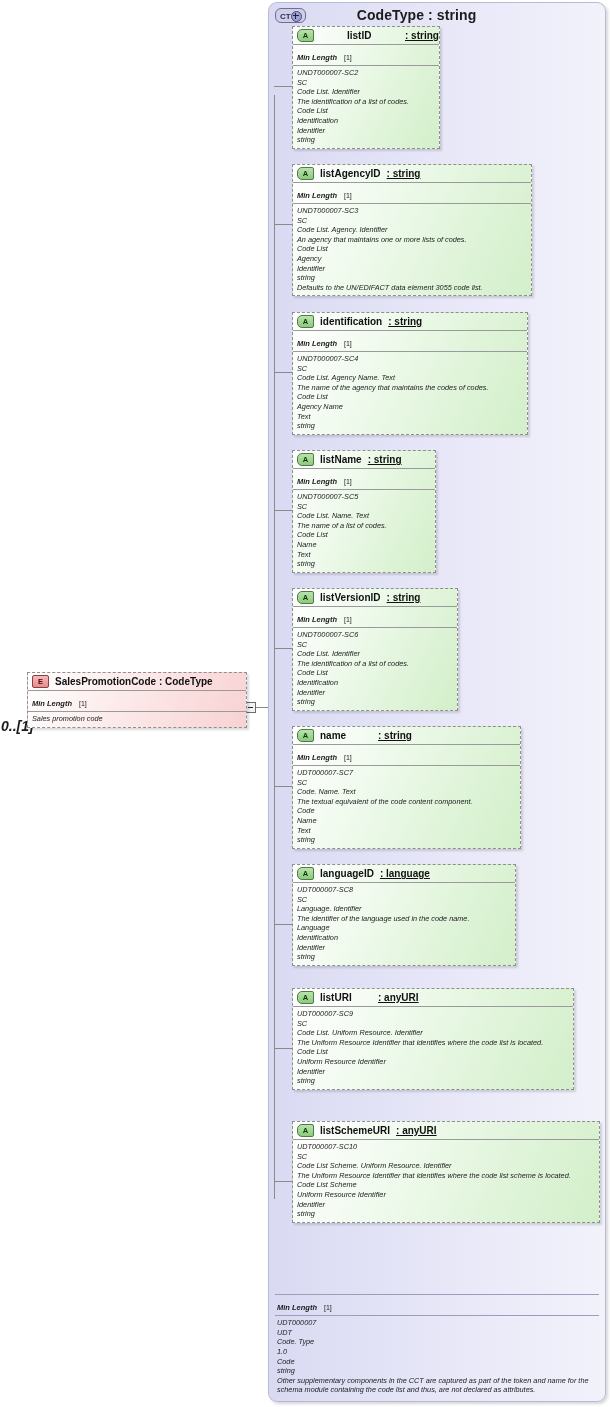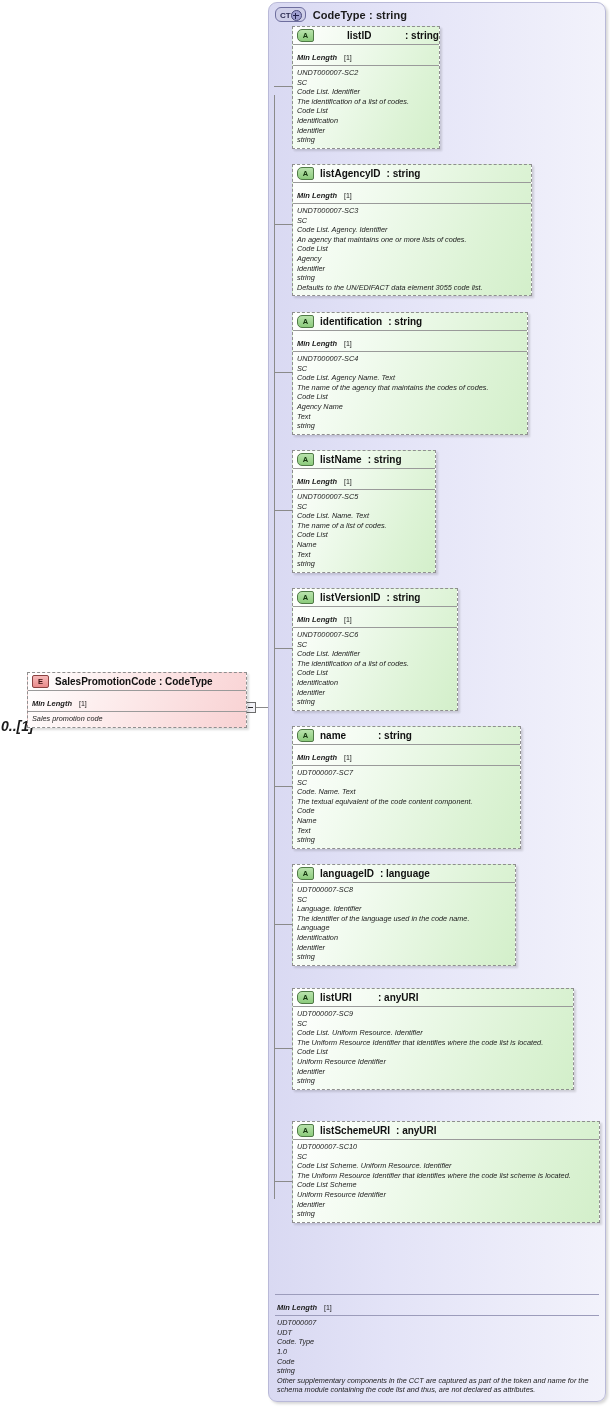--- a/index.html
+++ b/index.html
@@ -48,21 +48,21 @@
     border-radius:50%;
     background:#9f9fd0;
     position:relative;
   }
   .badge-ct .plus::before,.badge-ct .plus::after{
     content:"";position:absolute;background:#20204a;
   }
   .badge-ct .plus::before{left:1.5px;top:3.5px;width:6px;height:1.2px;}
   .badge-ct .plus::after{left:3.4px;top:1.6px;width:1.2px;height:6px;}
   .ct-title{
-    font-size:11px;font-weight:bold;color:#1b1b1b;letter-spacing:.1px;
+    font-size:14px;font-weight:bold;color:#1b1b1b;letter-spacing:.1px;margin-left:44px;
   }
 
   
   .ct-footer{
     position:absolute;
     left:6px; right:6px;
     bottom:6px;
   }
   .ct-footer .facet-row{
     border-top:1px solid #9c9cbb;
@@ -104,21 +104,21 @@
     border:1px solid #4f7a46;
     border-radius:5px 2px 2px 5px;
     font-size:7.5px;font-weight:bold;color:#14340e;
     line-height:9px;
     flex:0 0 auto;
   }
   .attr-name{
     font-size:10px;font-weight:bold;color:#101010;white-space:pre;
   }
   .attr-type{
-    font-size:10px;font-weight:bold;color:#101010;white-space:pre;
+    font-size:10px;font-weight:bold;color:#101010;white-space:pre;text-decoration:underline;
   }
   .attr-facet{
     border-top:1px solid #9a9a9a;
     border-bottom:1px solid #9a9a9a;
     padding:1px 0 1px 4px;
     white-space:nowrap;
   }
   .attr-body{
     padding:2px 4px 3px 4px;
   }

